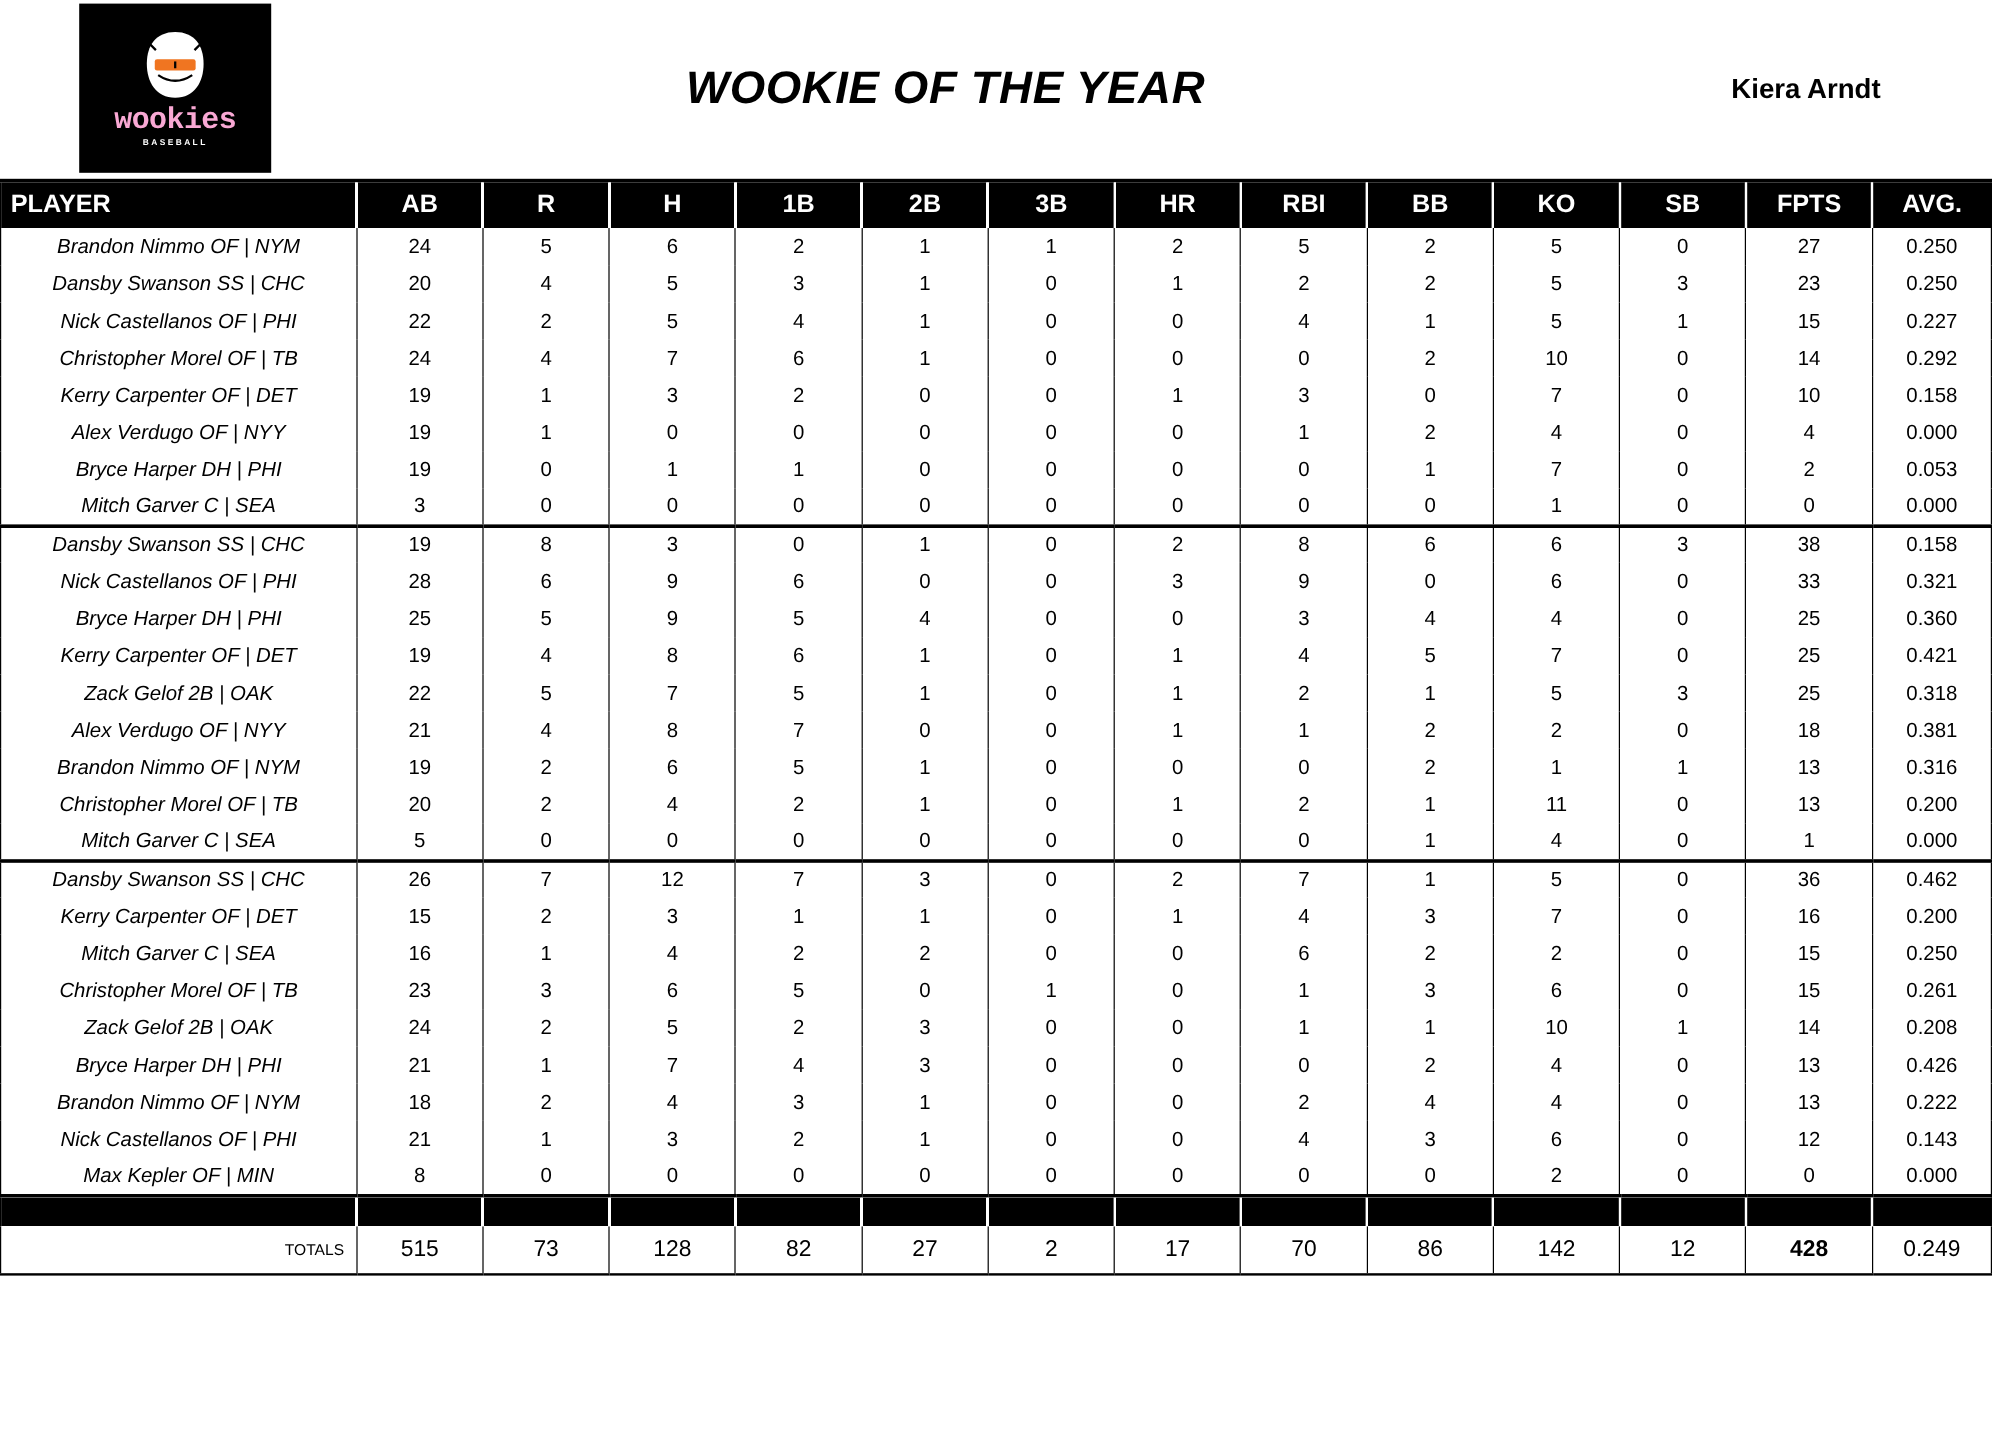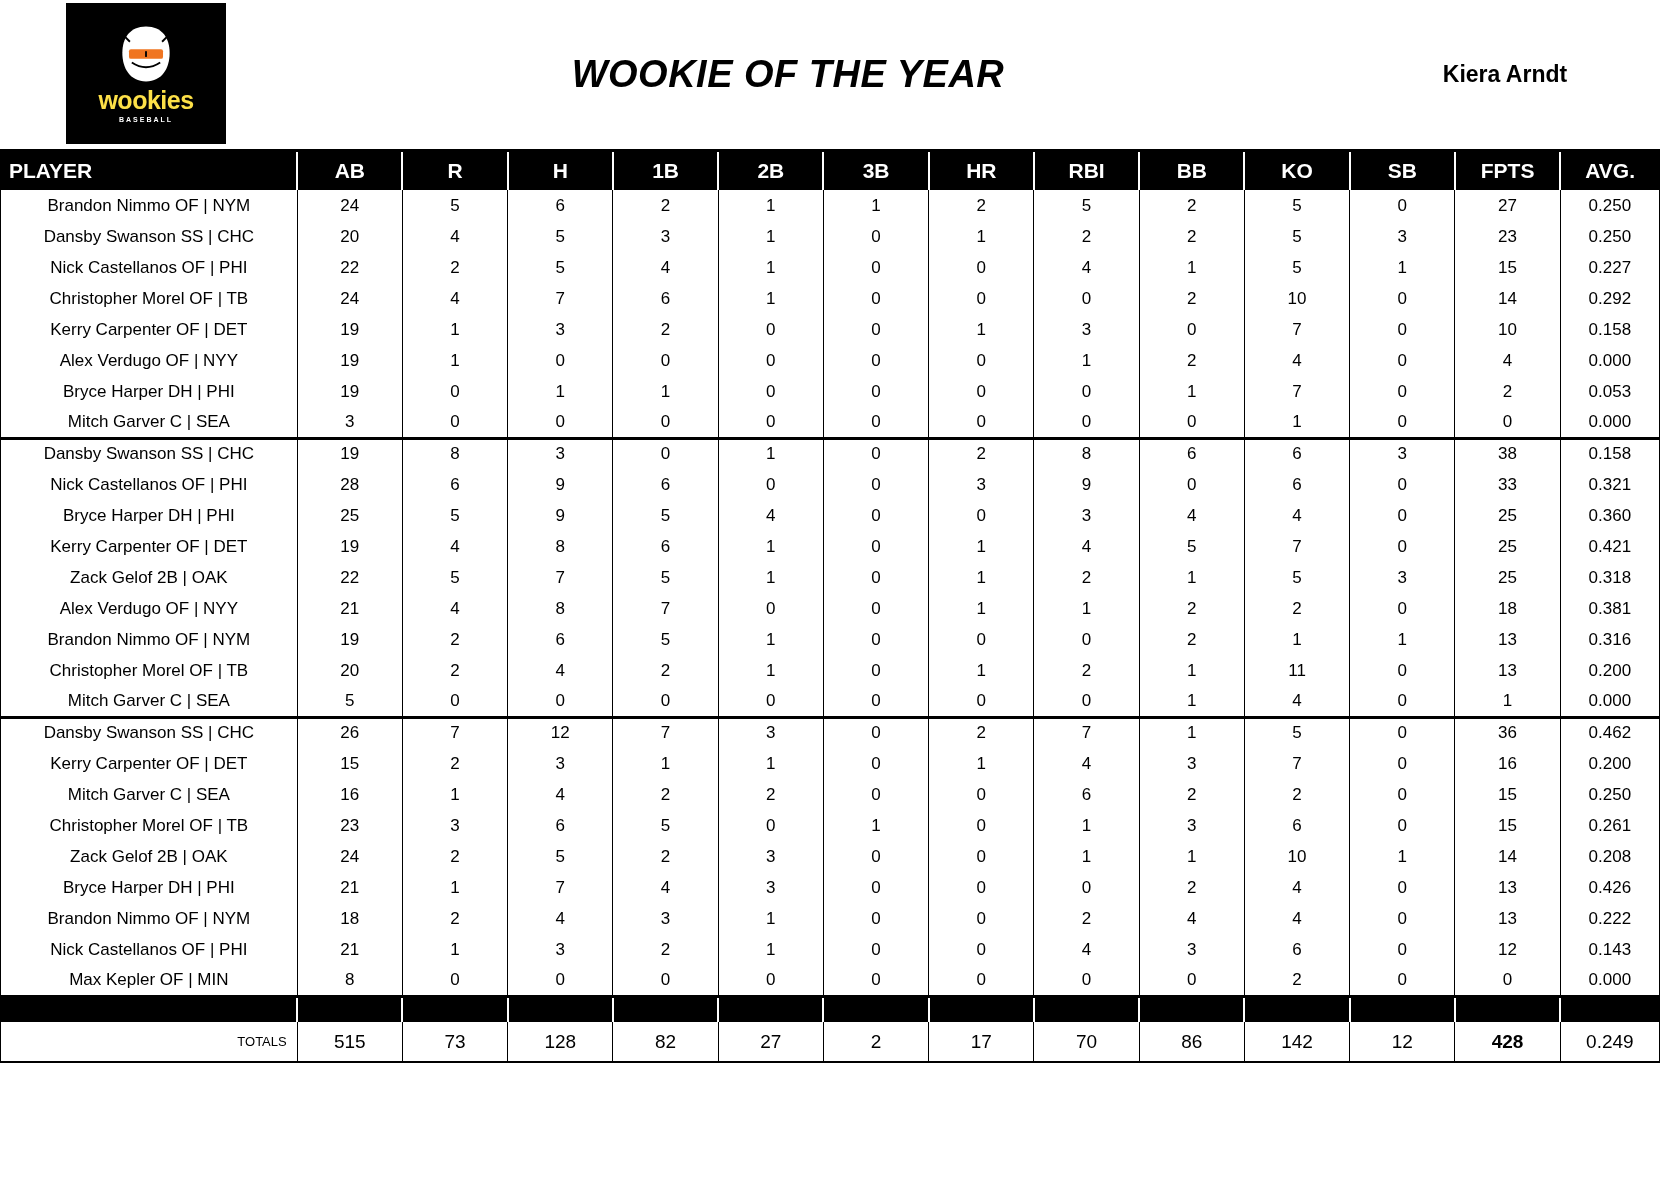--- a/index.html
+++ b/index.html
@@ -47,22 +47,22 @@
   .logo-face {
     width: 70px;
     height: 62px;
     position: relative;
     display: flex;
     align-items: center;
     justify-content: center;
   }
   .logo-face svg { display:block; }
   .logo-word {
-    color: #fde047;
-    font-family: Liberation Sans, sans-serif;
+    color: #f9a8d4;
+    font-family: Liberation Mono, monospace;
     font-weight: bold;
     font-size: 25px;
     letter-spacing: -0.5px;
     line-height: 1;
     margin-top: 2px;
   }
   .logo-sub {
     color: #ffffff;
     font-size: 7px;
     letter-spacing: 2px;
@@ -126,20 +126,21 @@
     border-right: 1px solid #000;
   }
   col.c-player { width: 296px; }
   col.c-num { width: 105px; }
   col.c-fpts { width: 105px; }
   col.c-avg { width: 99px; }
   td.player {
     text-align: left;
     padding-left: 6px;
     font-size: 17px;
+    font-style: italic;
   }
   tr.group-end td {
     border-bottom: 3px solid #000;
   }
   tr.spacer td {
     background: #000000;
     height: 26px;
     border-left: 2px solid #ffffff;
     border-right: 2px solid #ffffff;
     border-top: 2px solid #000;

